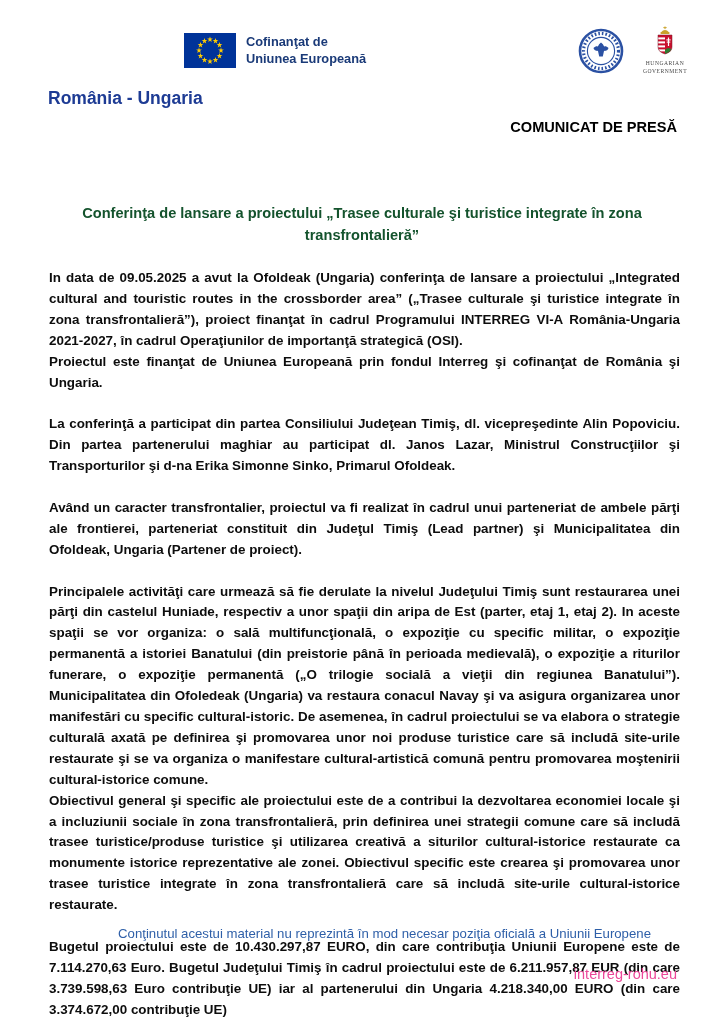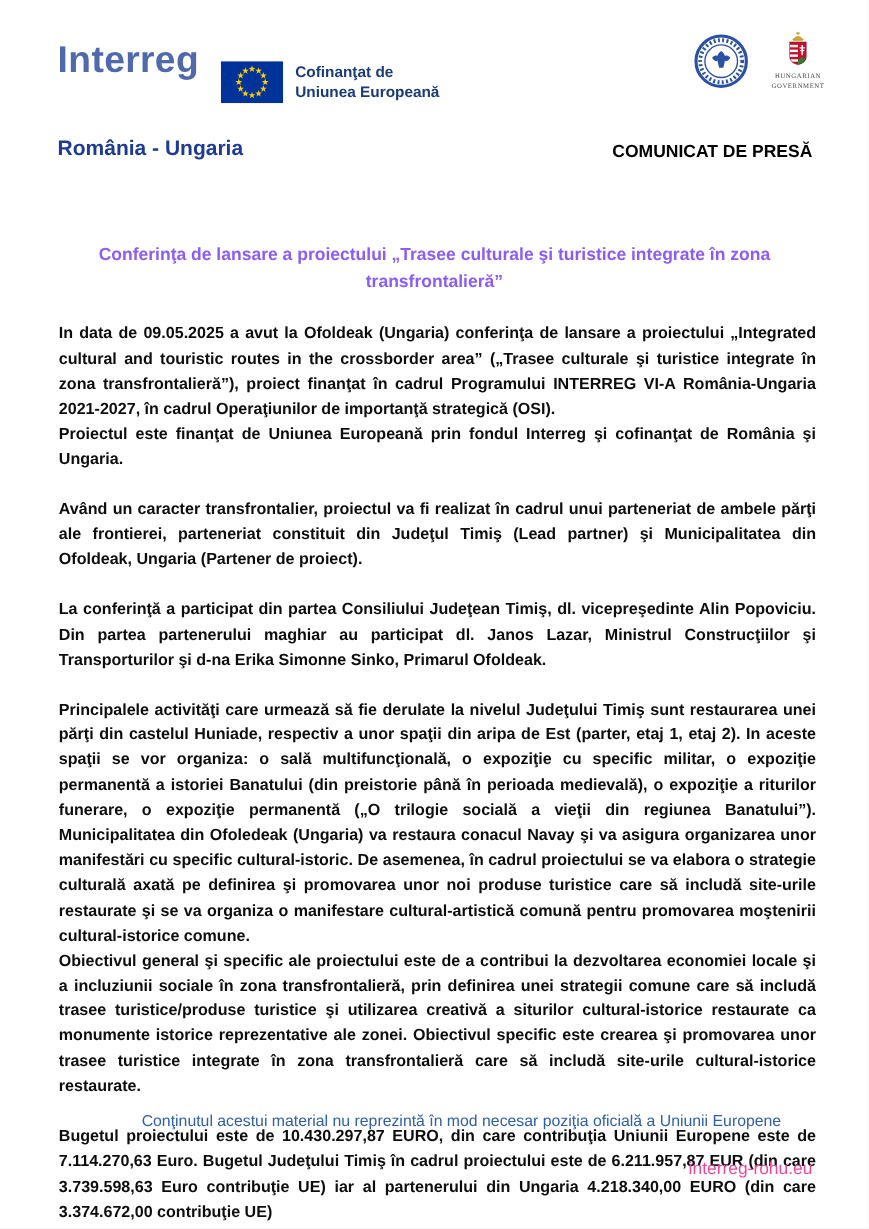--- a/index.html
+++ b/index.html
@@ -6,51 +6,50 @@
   .page{
     position:relative;width:724px;height:1024px;background:#ffffff;
     font-family:"Liberation Sans",sans-serif;color:#111;overflow:hidden;
     margin:0 auto;
   }
   
   .wordmark{
     position:absolute;left:48px;top:32px;
     font-size:31px;font-weight:700;color:#5069ad;letter-spacing:.3px;
   }
-  .eu-block{position:absolute;left:184px;top:51px;display:flex;align-items:center;gap:10px;}
+  .eu-block{position:absolute;left:184px;top:33px;display:flex;align-items:center;gap:10px;}
   .eu-text{font-size:12.8px;font-weight:700;color:#1a3a78;line-height:1.28;}
-  .program{position:absolute;left:48px;top:88px;font-size:17.5px;font-weight:700;color:#1d3b94;margin-top:25px;}
+  .program{position:absolute;left:48px;top:88px;font-size:17.5px;font-weight:700;color:#1d3b94;}
   .seal{position:absolute;left:578px;top:28px;}
   .hu{position:absolute;left:636px;top:26px;width:58px;text-align:center;}
   .hu-text{
     font-family:"Liberation Serif",serif;font-size:5.6px;color:#4a4a4a;
     text-transform:uppercase;letter-spacing:.5px;line-height:1.35;margin-top:1px;
   }
   
   .kicker{position:absolute;right:47px;top:118px;
     font-size:14.6px;font-weight:700;line-height:1.34;color:#000;}
   .title{position:absolute;left:70px;right:70px;top:202px;margin:0;text-align:center;
-    font-size:14.6px;font-weight:700;line-height:1.52;color:#8b5cf6;}
+    font-size:14.6px;font-weight:700;line-height:1.52;color:#14532d;}
   
   .content{position:absolute;left:49px;width:631px;top:268px;
     font-size:13.4px;line-height:20.9px;text-align:justify;color:#0d0d0d;}
   .content p{margin:0;font-weight:bold;}
   .content p.gap{margin-top:20.9px;}
   
   .disclaimer{position:absolute;left:0;right:0;top:926px;text-align:center;
     font-size:13.2px;color:#2e5fa8;padding-left:45px;}
   .site{position:absolute;right:47px;top:966px;font-size:14.5px;color:#ec4899;
     text-decoration:none;cursor:pointer;}
 </style>
 </head>
 <body>
 
 <div class="page">
 
-  <div class="wordmark">Interreg</div>
 
   <div class="eu-block">
     <svg width="52" height="35" viewBox="0 0 52 35">
       <defs>
         <path id="star" d="M0,-3 L0.71,-0.97 L2.85,-0.93 L1.14,0.37 L1.76,2.43 L0,1.2 L-1.76,2.43 L-1.14,0.37 L-2.85,-0.93 L-0.71,-0.97 Z" fill="#ffcc00"></path>
       </defs>
       <rect width="52" height="35" fill="#003399"></rect>
       <use href="#star" transform="translate(26,6.5)"></use>
       <use href="#star" transform="translate(31.5,8)"></use>
       <use href="#star" transform="translate(35.5,12)"></use>
@@ -114,22 +113,22 @@
 
   <div class="kicker">
     <div>COMUNICAT DE PRESĂ</div>
   </div>
 
   <h1 class="title">Conferinţa de lansare a proiectului „Trasee culturale şi turistice integrate în zona transfrontalieră”</h1>
 
   <main class="content">
     <p>In data de 09.05.2025 a avut la Ofoldeak (Ungaria) conferinţa de lansare a proiectului „Integrated cultural and touristic routes in the crossborder area” („Trasee culturale şi turistice integrate în zona transfrontalieră”), proiect finanţat în cadrul Programului INTERREG VI-A România-Ungaria 2021-2027, în cadrul Operaţiunilor de importanţă strategică (OSI).</p>
     <p>Proiectul este finanţat de Uniunea Europeană prin fondul Interreg şi cofinanţat de România şi Ungaria.</p>
+    <p class="gap">La conferinţă a participat din partea Consiliului Judeţean Timiş, dl. vicepreşedinte Alin Popoviciu. Din partea partenerului maghiar au participat dl. Janos Lazar, Ministrul Construcţiilor şi Transporturilor şi d-na Erika Simonne Sinko, Primarul Ofoldeak.</p>
     <p class="gap">Având un caracter transfrontalier, proiectul va fi realizat în cadrul unui parteneriat de ambele părţi ale frontierei, parteneriat constituit din Judeţul Timiş (Lead partner) şi Municipalitatea din Ofoldeak, Ungaria (Partener de proiect).</p>
-    <p class="gap">La conferinţă a participat din partea Consiliului Judeţean Timiş, dl. vicepreşedinte Alin Popoviciu. Din partea partenerului maghiar au participat dl. Janos Lazar, Ministrul Construcţiilor şi Transporturilor şi d-na Erika Simonne Sinko, Primarul Ofoldeak.</p>
     <p class="gap">Principalele activităţi care urmează să fie derulate la nivelul Judeţului Timiş sunt restaurarea unei părţi din castelul Huniade, respectiv a unor spaţii din aripa de Est (parter, etaj 1, etaj 2). In aceste spaţii se vor organiza: o sală multifuncţională, o expoziţie cu specific militar, o expoziţie permanentă a istoriei Banatului (din preistorie până în perioada medievală), o expoziţie a riturilor funerare, o expoziţie permanentă („O trilogie socială a vieţii din regiunea Banatului”).  Municipalitatea din Ofoledeak (Ungaria) va restaura conacul Navay şi va asigura organizarea unor manifestări cu specific cultural-istoric. De asemenea, în cadrul proiectului se va elabora o strategie culturală axată pe definirea şi promovarea unor noi produse turistice care să includă site-urile restaurate şi se va organiza o manifestare cultural-artistică comună pentru promovarea moştenirii cultural-istorice comune.</p>
     <p>Obiectivul general şi specific ale proiectului este de a contribui la dezvoltarea economiei locale şi a incluziunii sociale în zona transfrontalieră, prin definirea unei strategii comune care să includă trasee turistice/produse turistice şi utilizarea creativă a siturilor cultural-istorice restaurate ca monumente istorice reprezentative ale zonei. Obiectivul specific este crearea şi promovarea unor trasee turistice integrate în zona transfrontalieră care să includă site-urile cultural-istorice restaurate.</p>
     <p class="gap">Bugetul proiectului este de 10.430.297,87 EURO, din care contribuţia Uniunii Europene este de 7.114.270,63 Euro. Bugetul Judeţului Timiş în cadrul proiectului este de 6.211.957,87 EUR (din care 3.739.598,63 Euro contribuţie UE) iar al partenerului din Ungaria 4.218.340,00 EURO (din care 3.374.672,00 contribuţie UE)</p>
   </main>
 
   <div class="disclaimer">Conţinutul acestui material nu reprezintă în mod necesar poziţia oficială a Uniunii Europene</div>
   <a class="site">interreg-rohu.eu</a>
 
 </div>
 

